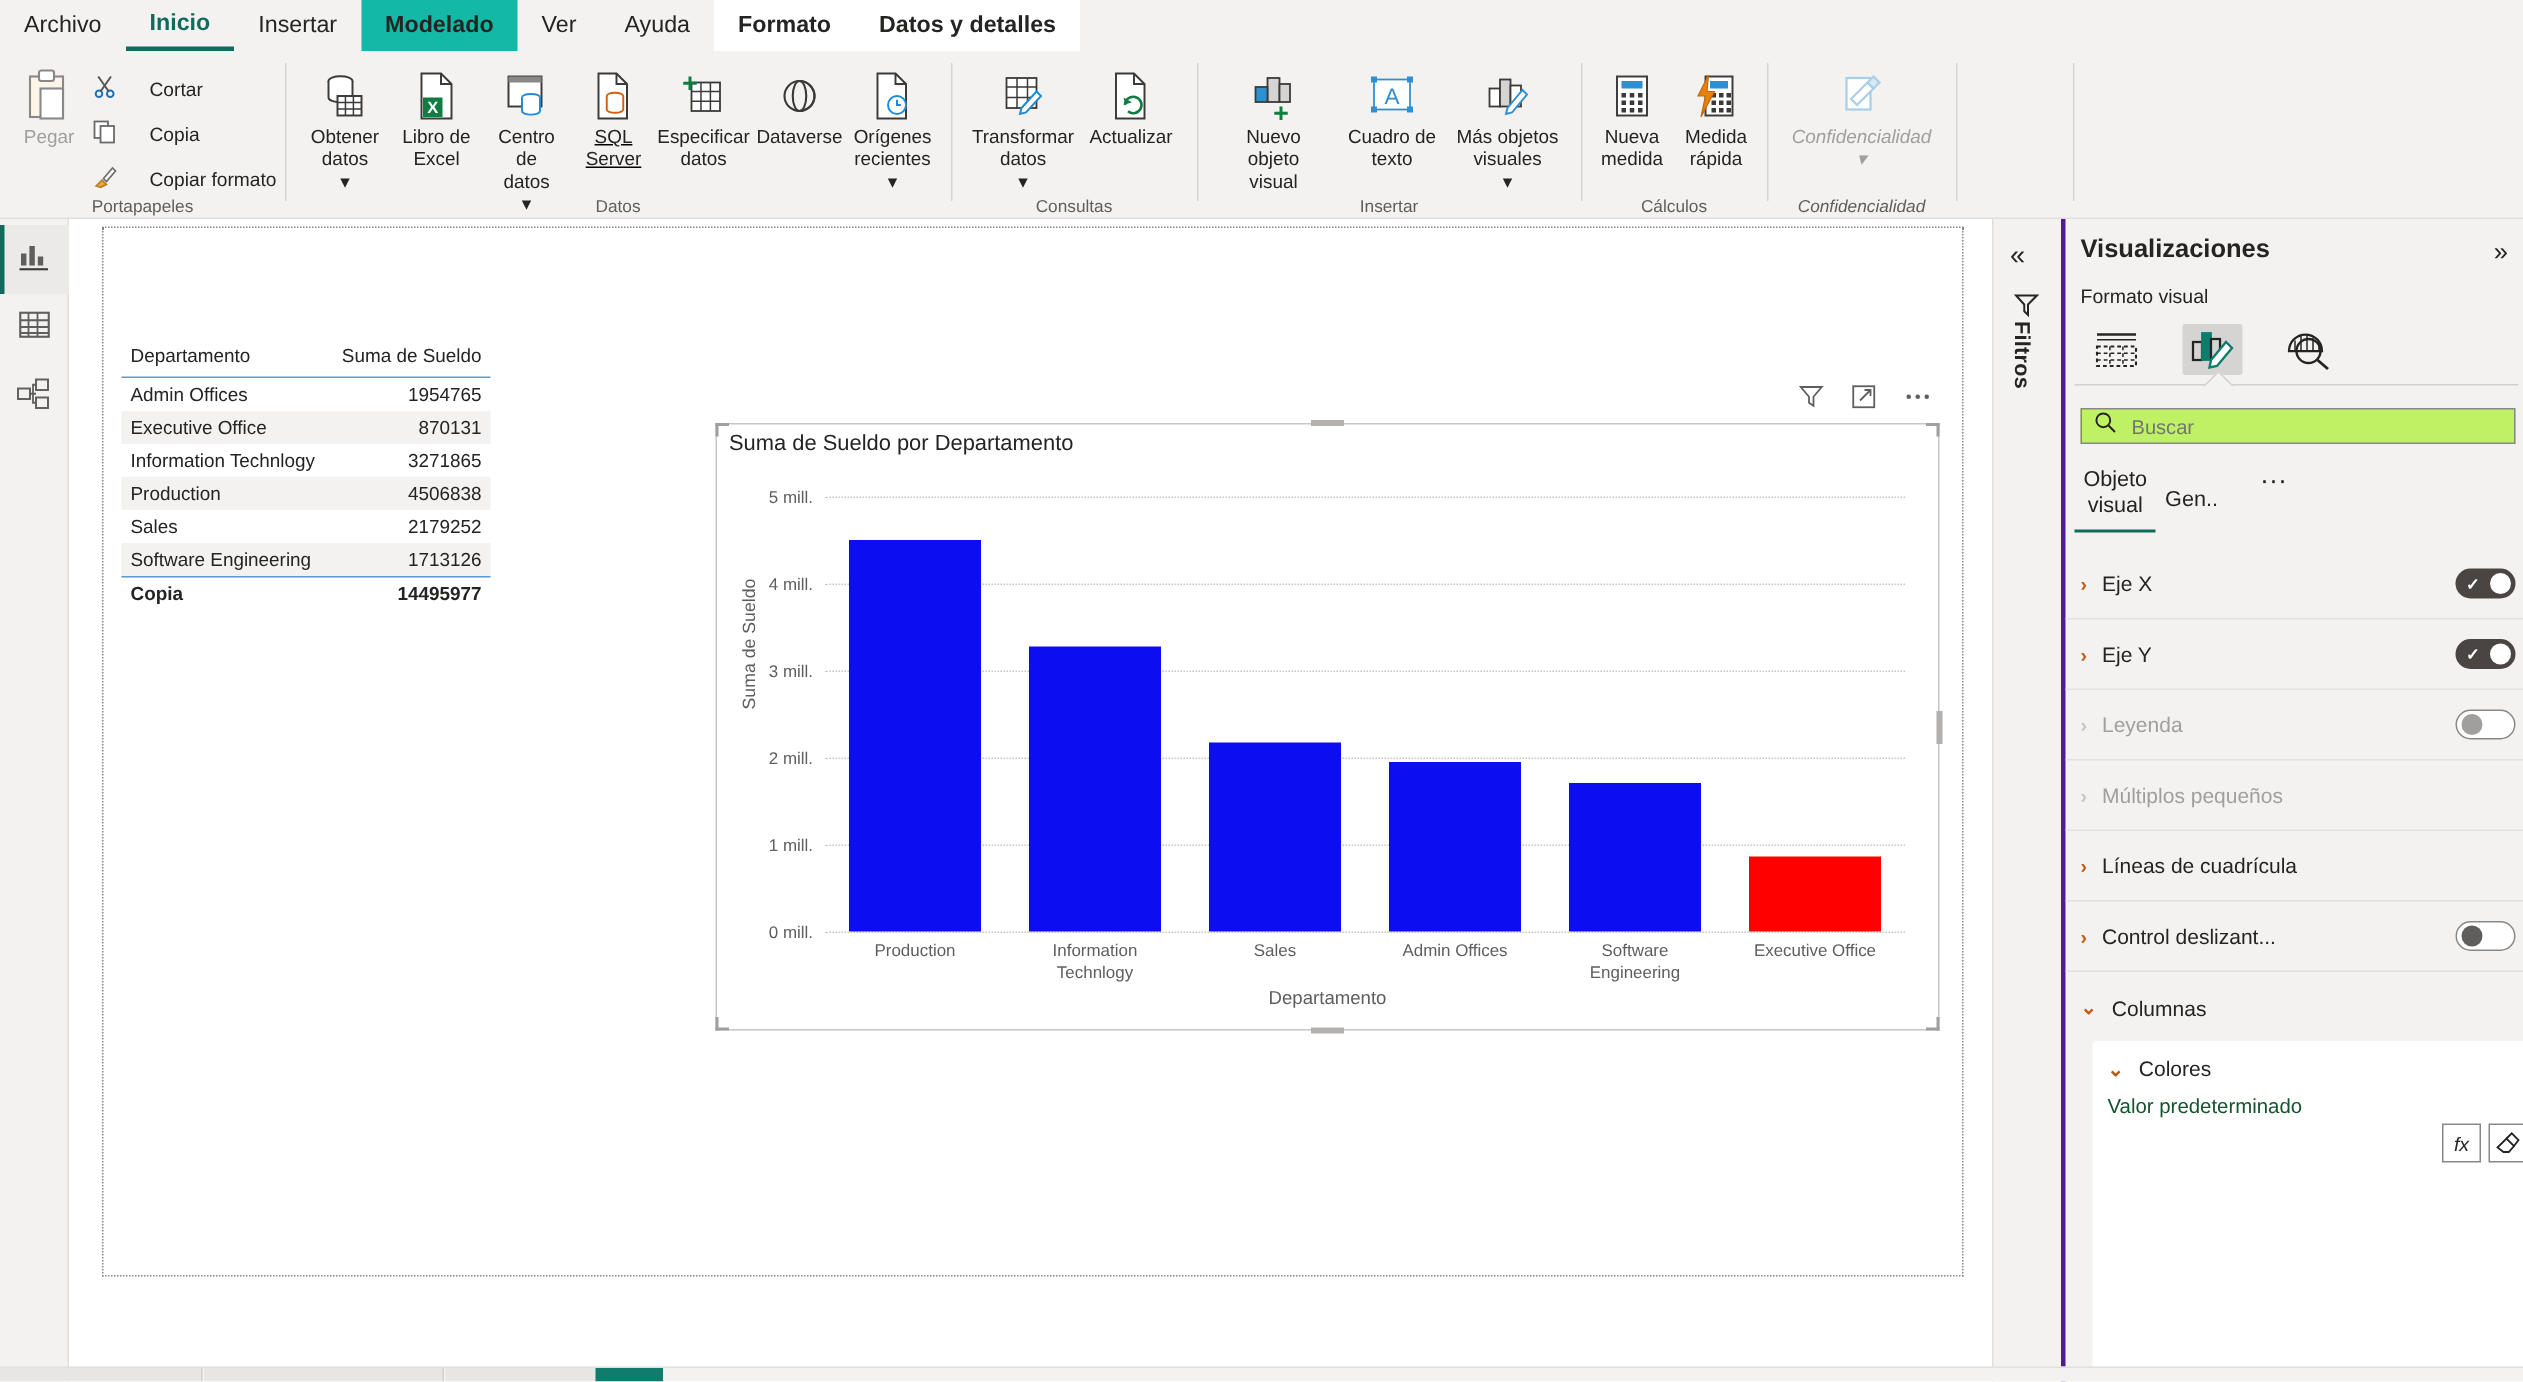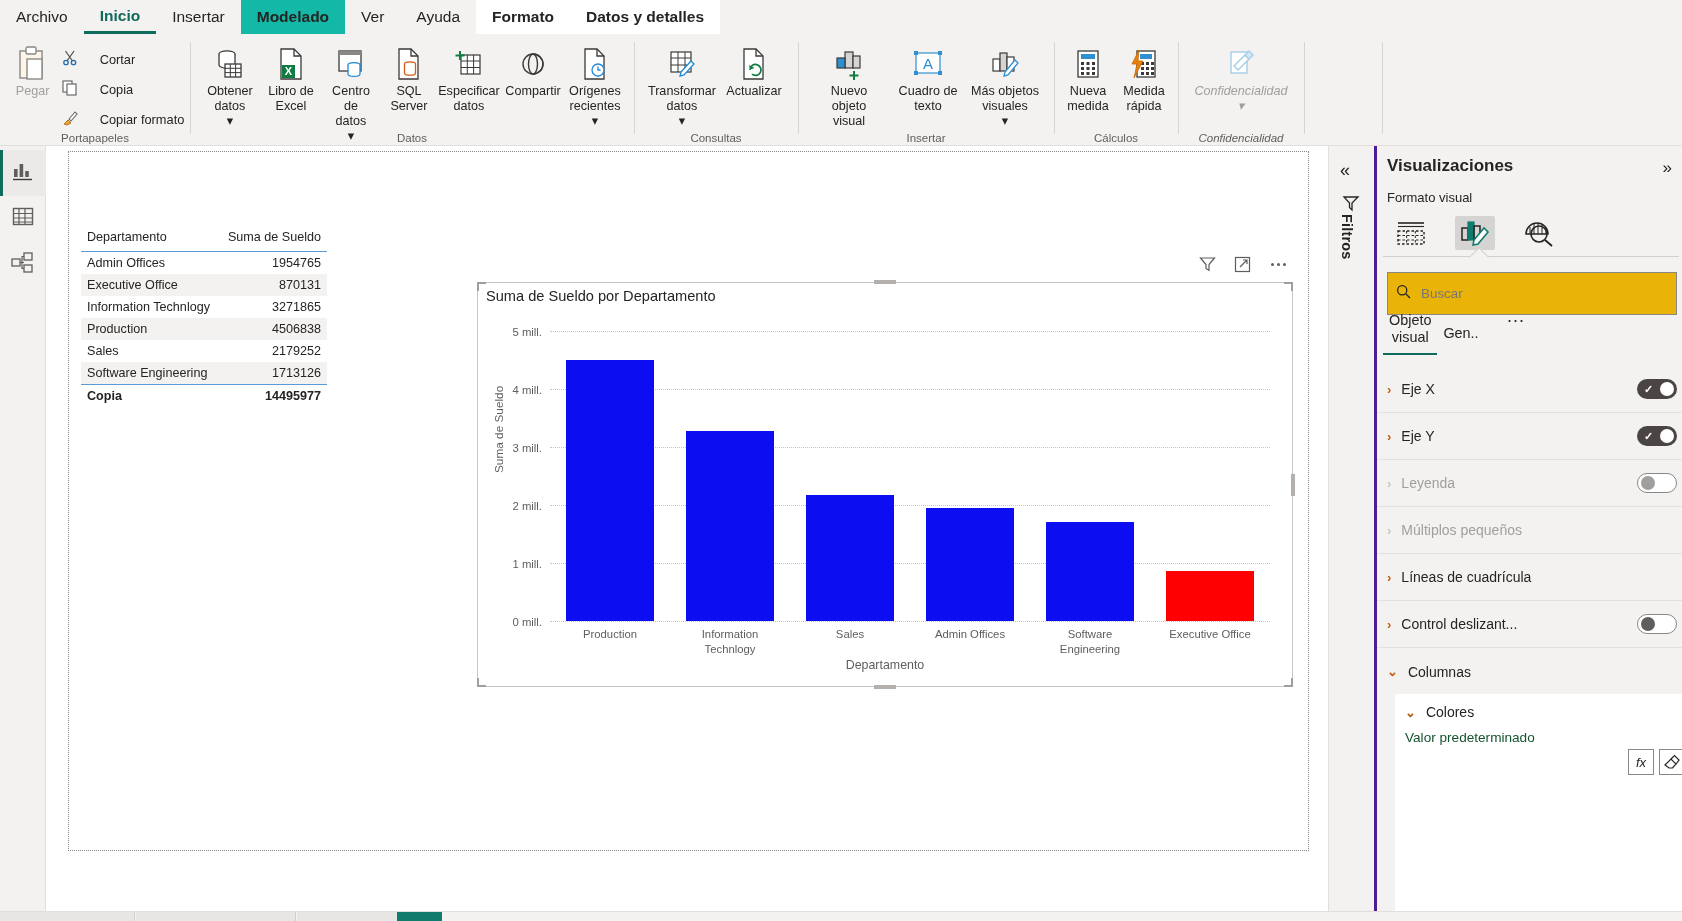--- a/index.html
+++ b/index.html
@@ -208,22 +208,22 @@
   .vp-ico.sel { background: #d6d4d2; }
   .vp-divider {
     position: absolute; top: 110px; left: 6px; width: 296px; height: 1px; background: #d2d0ce;
   }
   .vp-pointer {
     position: absolute; top: 104px; left: 95px; width: 14px; height: 14px;
     background: #f3f2f1; border-left: 1px solid #d2d0ce; border-top: 1px solid #d2d0ce;
     transform: rotate(45deg);
   }
   .searchbox {
-    position: absolute; top: 126px; left: 10px; width: 290px; height: 43px;
-    background: #eab308; border: 1px solid #8a8886;
+    position: absolute; top: 126px; left: 10px; width: 290px; height: 24px;
+    background: #bef264; border: 1px solid #8a8886;
     display: flex; align-items: center; padding-left: 8px; gap: 8px;
   }
   .searchbox input {
     border: none; outline: none; font-size: 13.4px; color: #605e5c;
     font-family: "Liberation Sans", sans-serif; background: transparent; width: 230px;
   }
   .vp-tabs {
     position: absolute; top: 166px; left: 0; width: 308px; height: 50px;
     display: flex; align-items: flex-start; padding-left: 6px;
   }
@@ -382,21 +382,21 @@
             <rect x="3" y="3" width="22" height="20" fill="#fff" stroke="#3b3a39" stroke-width="1.3"></rect>
             <rect x="3" y="3" width="22" height="4" fill="#8a8886"></rect>
             <ellipse cx="18" cy="17" rx="6" ry="2.4" fill="#fff" stroke="#1f8ad6" stroke-width="1.3"></ellipse>
             <path d="M12 17 v9 a6 2.4 0 0 0 12 0 v-9" fill="#fff" stroke="#1f8ad6" stroke-width="1.3"></path>
           </svg>
         </div>
         <div class="lbl">Centro de
 datos</div>
         <div class="lbl chev">▾</div>
       </div>
-      <div class="rb-btn" style="width:54px;">
+      <div class="rb-btn" style="width:54px;text-decoration:underline;">
         <div class="ico">
           <svg width="28" height="32" viewBox="0 0 28 32">
             <path d="M4 1 h12 l7 7 v23 H4 Z" fill="#fff" stroke="#3b3a39" stroke-width="1.3"></path>
             <path d="M16 1 v7 h7" fill="none" stroke="#3b3a39" stroke-width="1.3"></path>
             <ellipse cx="15" cy="16" rx="5.5" ry="2.2" fill="#fff" stroke="#d35f16" stroke-width="1.3"></ellipse>
             <path d="M9.5 16 v9 a5.5 2.2 0 0 0 11 0 v-9" fill="#fff" stroke="#d35f16" stroke-width="1.3"></path>
           </svg>
         </div>
         <div class="lbl">SQL
 Server</div>
@@ -413,21 +413,21 @@
 datos</div>
       </div>
       <div class="rb-btn" style="width:62px;">
         <div class="ico">
           <svg width="30" height="32" viewBox="0 0 30 32">
             <ellipse cx="15" cy="16" rx="10" ry="10" fill="none" stroke="#3b3a39" stroke-width="1.4"></ellipse>
             <ellipse cx="15" cy="16" rx="4.5" ry="10" fill="none" stroke="#3b3a39" stroke-width="1.4"></ellipse>
             <path d="M15 6 a10 10 0 0 1 0 20" fill="none" stroke="#3b3a39" stroke-width="1.4"></path>
           </svg>
         </div>
-        <div class="lbl">Compartir</div>
+        <div class="lbl">Dataverse</div>
       </div>
       <div class="rb-btn" style="width:62px;">
         <div class="ico">
           <svg width="28" height="32" viewBox="0 0 28 32">
             <path d="M4 1 h12 l7 7 v23 H4 Z" fill="#fff" stroke="#3b3a39" stroke-width="1.3"></path>
             <path d="M16 1 v7 h7" fill="none" stroke="#3b3a39" stroke-width="1.3"></path>
             <circle cx="17" cy="22" r="6" fill="#fff" stroke="#1f8ad6" stroke-width="1.3"></circle>
             <path d="M17 18.5 v3.5 h2.6" stroke="#1f8ad6" stroke-width="1.3" fill="none"></path>
           </svg>
         </div>

